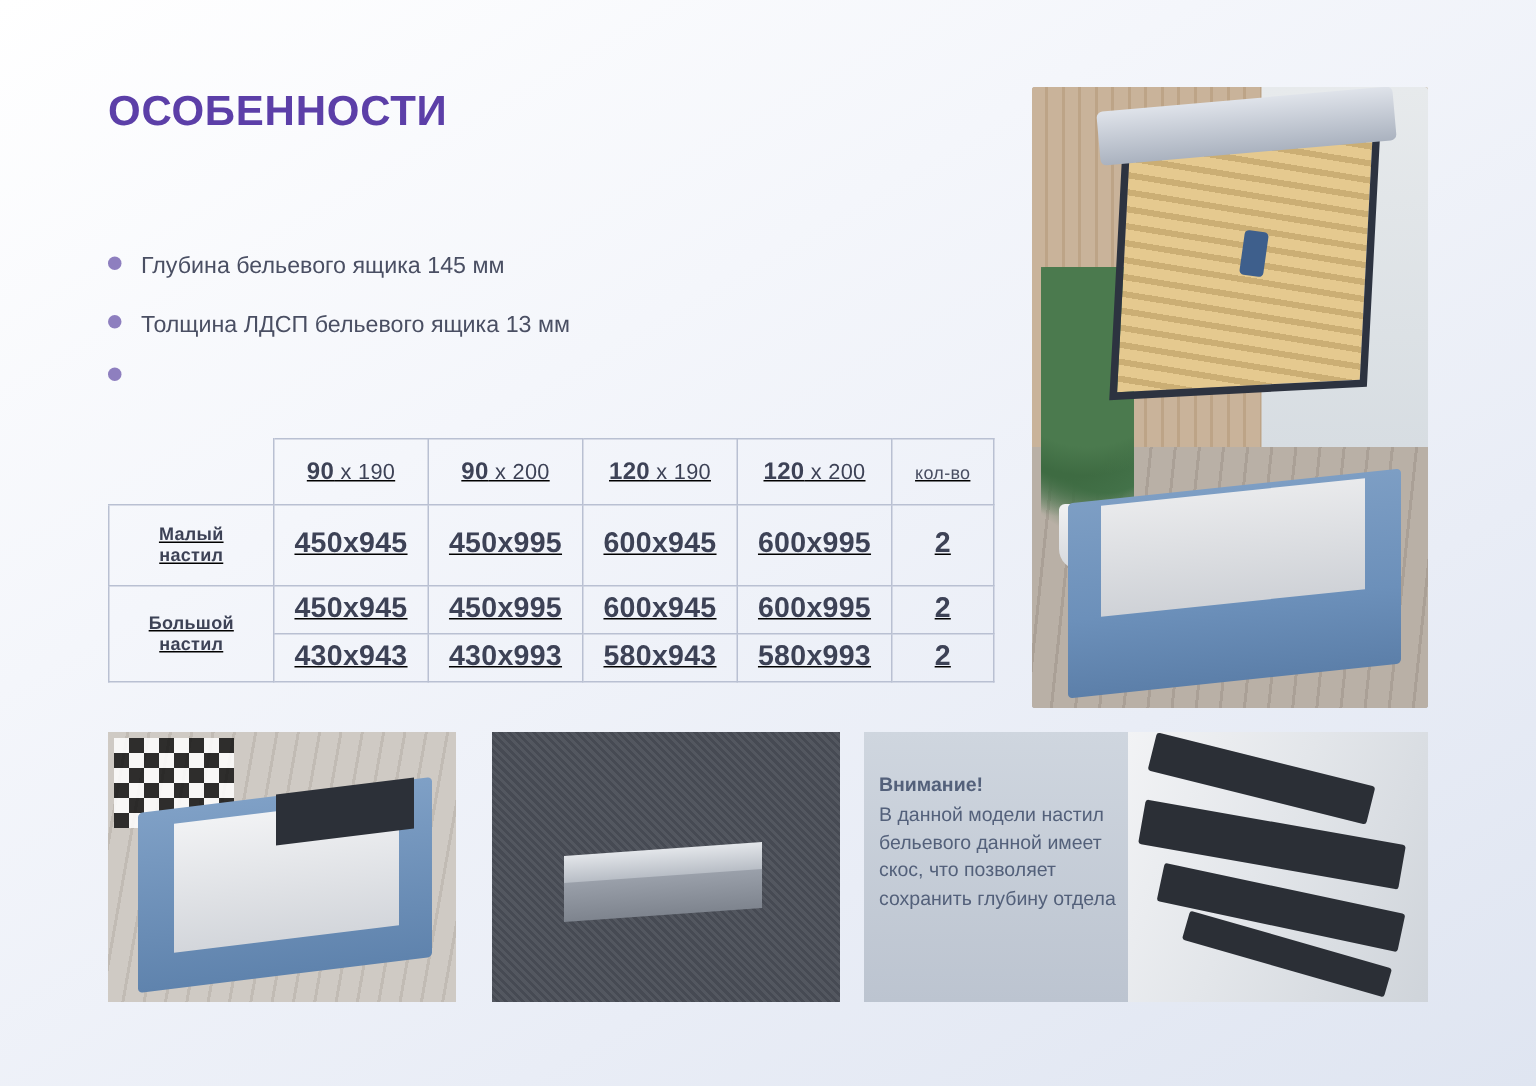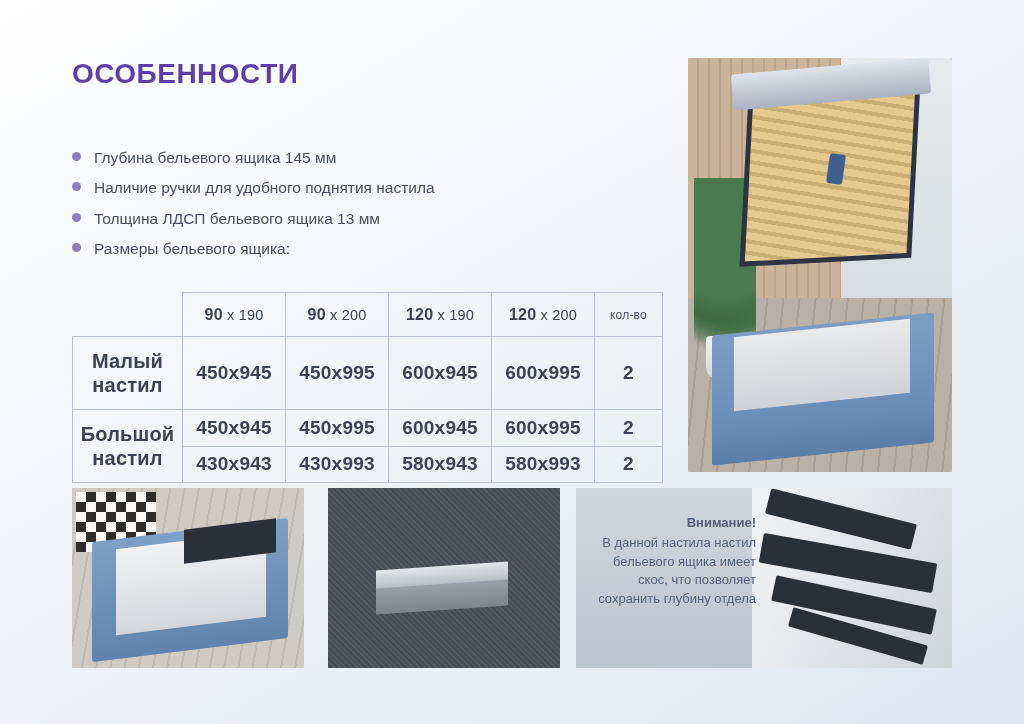--- a/index.html
+++ b/index.html
@@ -34,20 +34,21 @@
   .bullets {
     position: absolute;
     left: 72px;
     top: 148px;
     width: 560px;
   }
   .bullet-row {
     display: flex;
     align-items: baseline;
     margin-bottom: 11px;
+    margin-top: 20px;
   }
   .bullet-dot {
     width: 9px;
     height: 9px;
     border-radius: 50%;
     background: #8e7fbf;
     margin-right: 13px;
     flex: 0 0 auto;
     position: relative;
     top: -2px;
@@ -56,20 +57,21 @@
     font-size: 15.5px;
     color: #4a4f63;
     line-height: 1.25;
   }
 
   
   .table-wrap {
     position: absolute;
     left: 72px;
     top: 292px;
+    text-decoration: underline;
   }
   table.spec {
     border-collapse: collapse;
     font-size: 14px;
     color: #3d4256;
   }
   table.spec td, table.spec th {
     border: 1px solid #b9c0d2;
     text-align: center;
     vertical-align: middle;
@@ -90,21 +92,21 @@
     color: #4a4f63;
   }
   table.spec tbody td {
     height: 32px;
     font-weight: bold;
     font-size: 19px;
     letter-spacing: 0.2px;
   }
   table.spec td.rowlabel {
     font-weight: bold;
-    font-size: 20px;
+    font-size: 12px;
     width: 110px;
     line-height: 1.2;
     padding: 12px 6px;
   }
   .col-size  { width: 103px; }
   .col-qty   { width: 68px; }
 
   
   .photo {
     position: absolute;
@@ -202,21 +204,21 @@
   .b3-bg    { position:absolute; inset:0; background: linear-gradient(180deg,#dfe3ea,#c6ccd6); }
   .b3-left  { position:absolute; left:0; top:0; width:190px; height:100%;
               background: linear-gradient(180deg,#cfd6df,#bcc4d0); }
   .b3-mech  { position:absolute; right:0; top:0; width:200px; height:100%;
               background: linear-gradient(115deg,#f2f3f5 0%,#e3e6ea 45%,#cfd4da 100%); }
   .b3-bar   { position:absolute; background:#2b2f36; border-radius:2px; }
   .note {
     position: absolute;
     left: 10px; top: 26px;
     width: 170px;
-    text-align: right;
+    text-align: left;
     font-size: 13px;
     line-height: 1.42;
     color: #53607a;
   }
   .note .note-title { font-weight: bold; display: block; margin-bottom: 2px; }
 </style>
 </head>
 <body>
 
 <div class="page">
@@ -225,29 +227,24 @@
     <span class="line">ОСОБЕННОСТИ</span>
   </div>
 
   <div class="bullets">
     <div class="bullet-row">
       <span class="bullet-dot"></span>
       <span class="bullet-text">Глубина бельевого ящика 145 мм</span>
     </div>
     <div class="bullet-row">
       <span class="bullet-dot"></span>
-      <span class="bullet-text">Наличие ручки для удобного поднятия настила</span>
+      <span class="bullet-text">Толщина ЛДСП бельевого ящика 13 мм</span>
     </div>
     <div class="bullet-row">
       <span class="bullet-dot"></span>
-      <span class="bullet-text">Толщина ЛДСП бельевого ящика 13 мм</span>
-    </div>
-    <div class="bullet-row">
-      <span class="bullet-dot"></span>
-      <span class="bullet-text">Размеры бельевого ящика:</span>
     </div>
   </div>
 
   <div class="table-wrap">
     <table class="spec">
       <thead>
         <tr>
           <th class="col-label" style="width:110px;border-left-color:#b9c0d2;border-top:none;border-left:none;"></th>
           <th class="col-size">
             <span class="big">90</span><span> x 190</span>
@@ -323,17 +320,17 @@
     <div class="b3-bg"></div>
     <div class="b3-left"></div>
     <div class="b3-mech">
       <div class="b3-bar" style="left:14px;top:18px;width:150px;height:26px;transform:rotate(14deg);"></div>
       <div class="b3-bar" style="left:8px;top:60px;width:176px;height:30px;transform:rotate(10deg);"></div>
       <div class="b3-bar" style="left:20px;top:104px;width:164px;height:26px;transform:rotate(12deg);"></div>
       <div class="b3-bar" style="left:36px;top:138px;width:140px;height:20px;transform:rotate(16deg);"></div>
     </div>
     <div class="note">
       <span class="note-title">Внимание!</span>
-      <span>В данной настила настил бельевого ящика имеет скос, что позволяет сохранить глубину отдела</span>
+      <span>В данной модели настил бельевого данной имеет скос, что позволяет сохранить глубину отдела</span>
     </div>
   </div>
 
 </div>
 
 </body></html>

